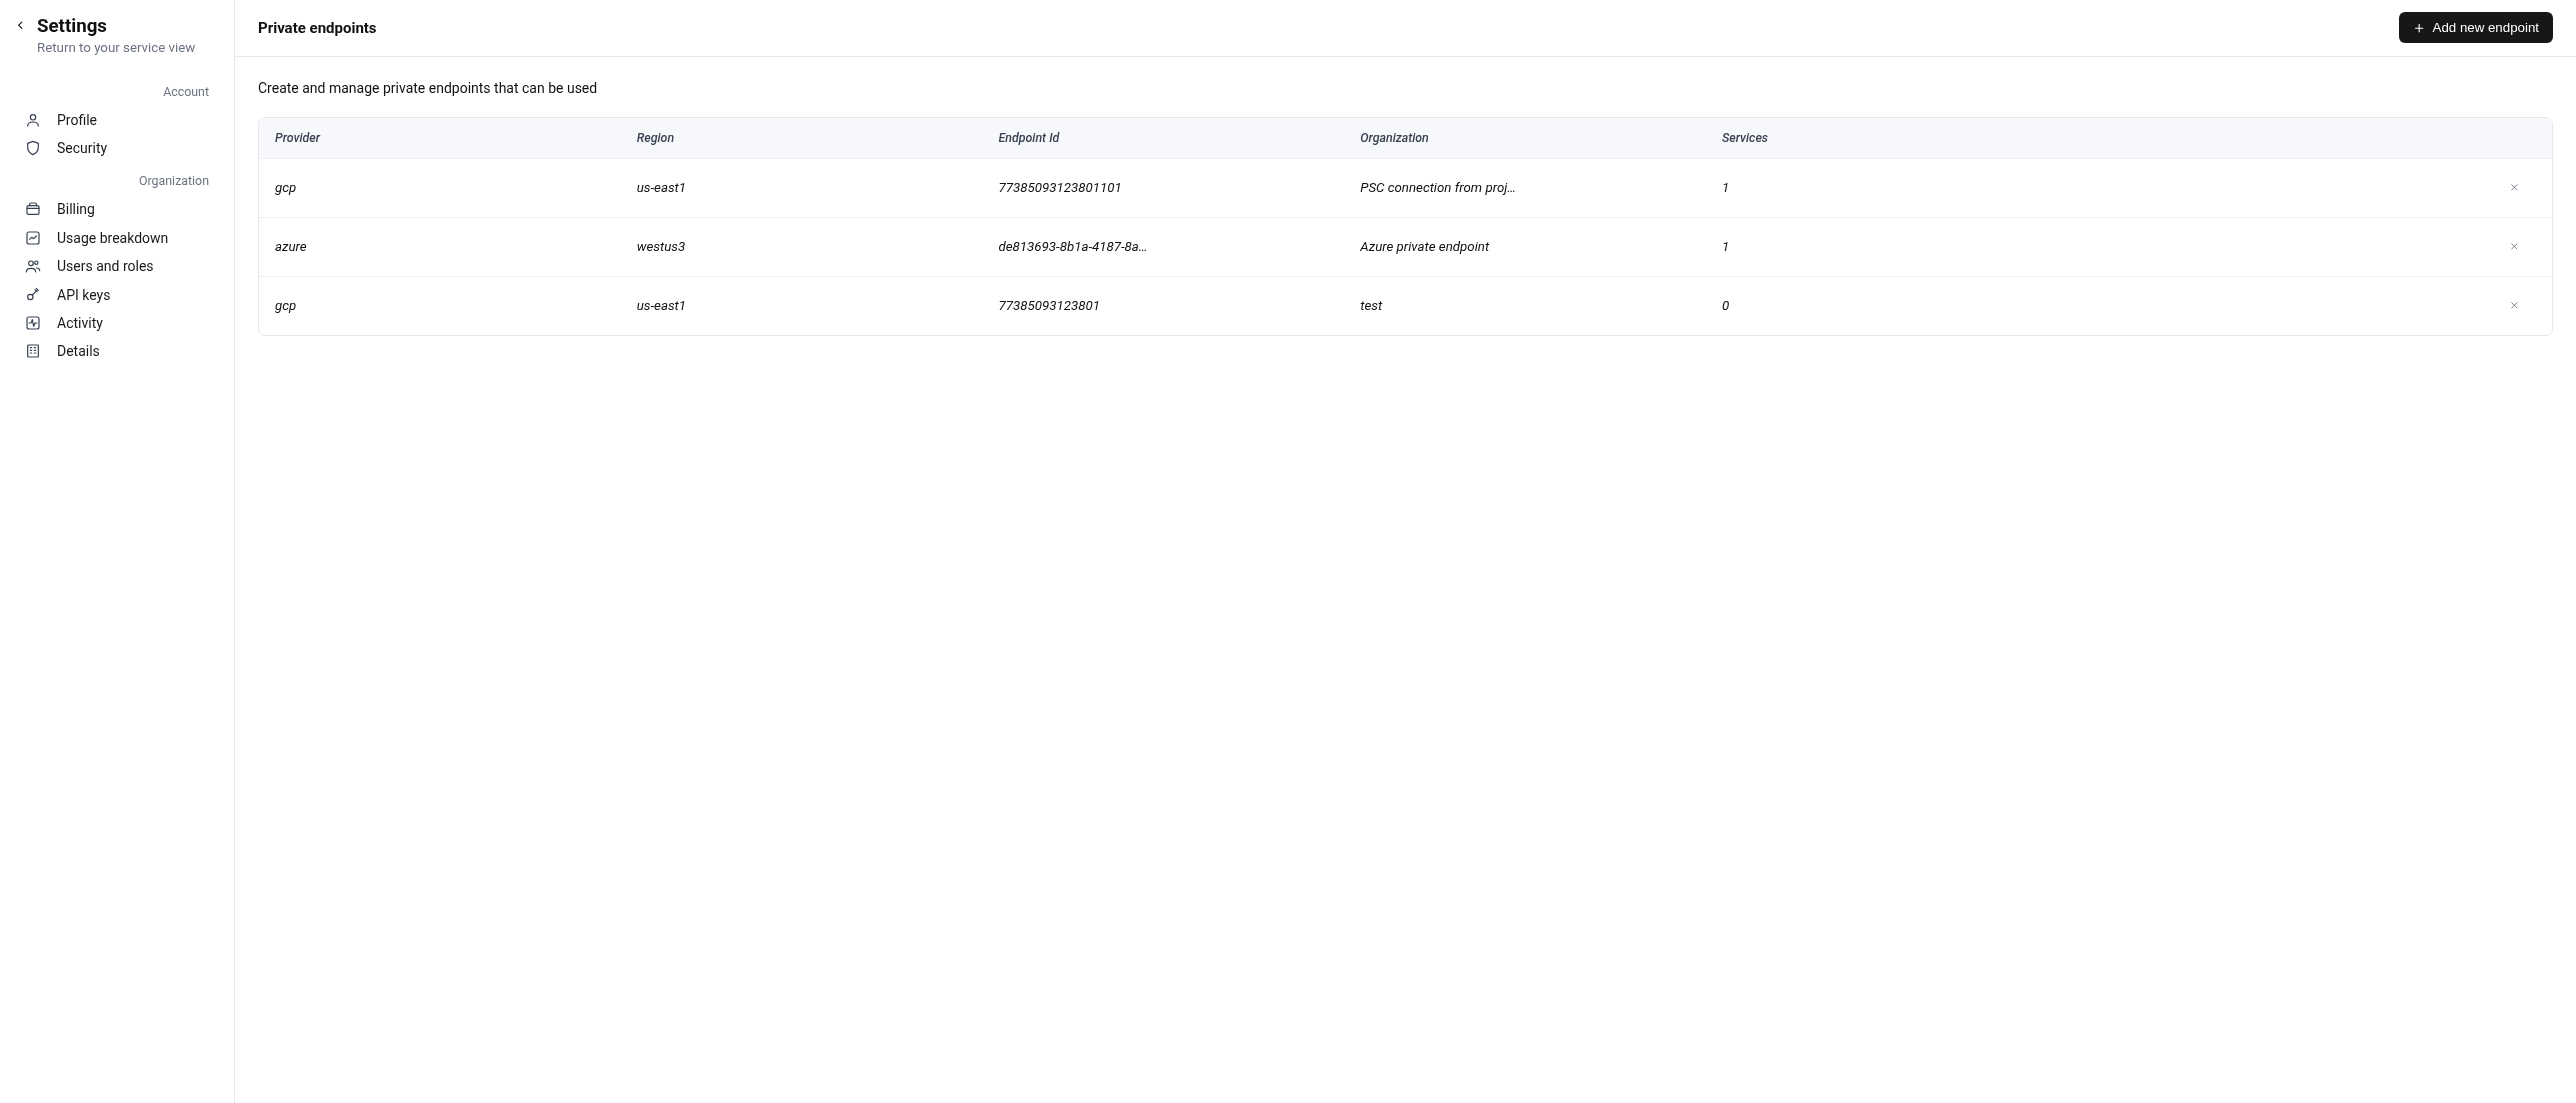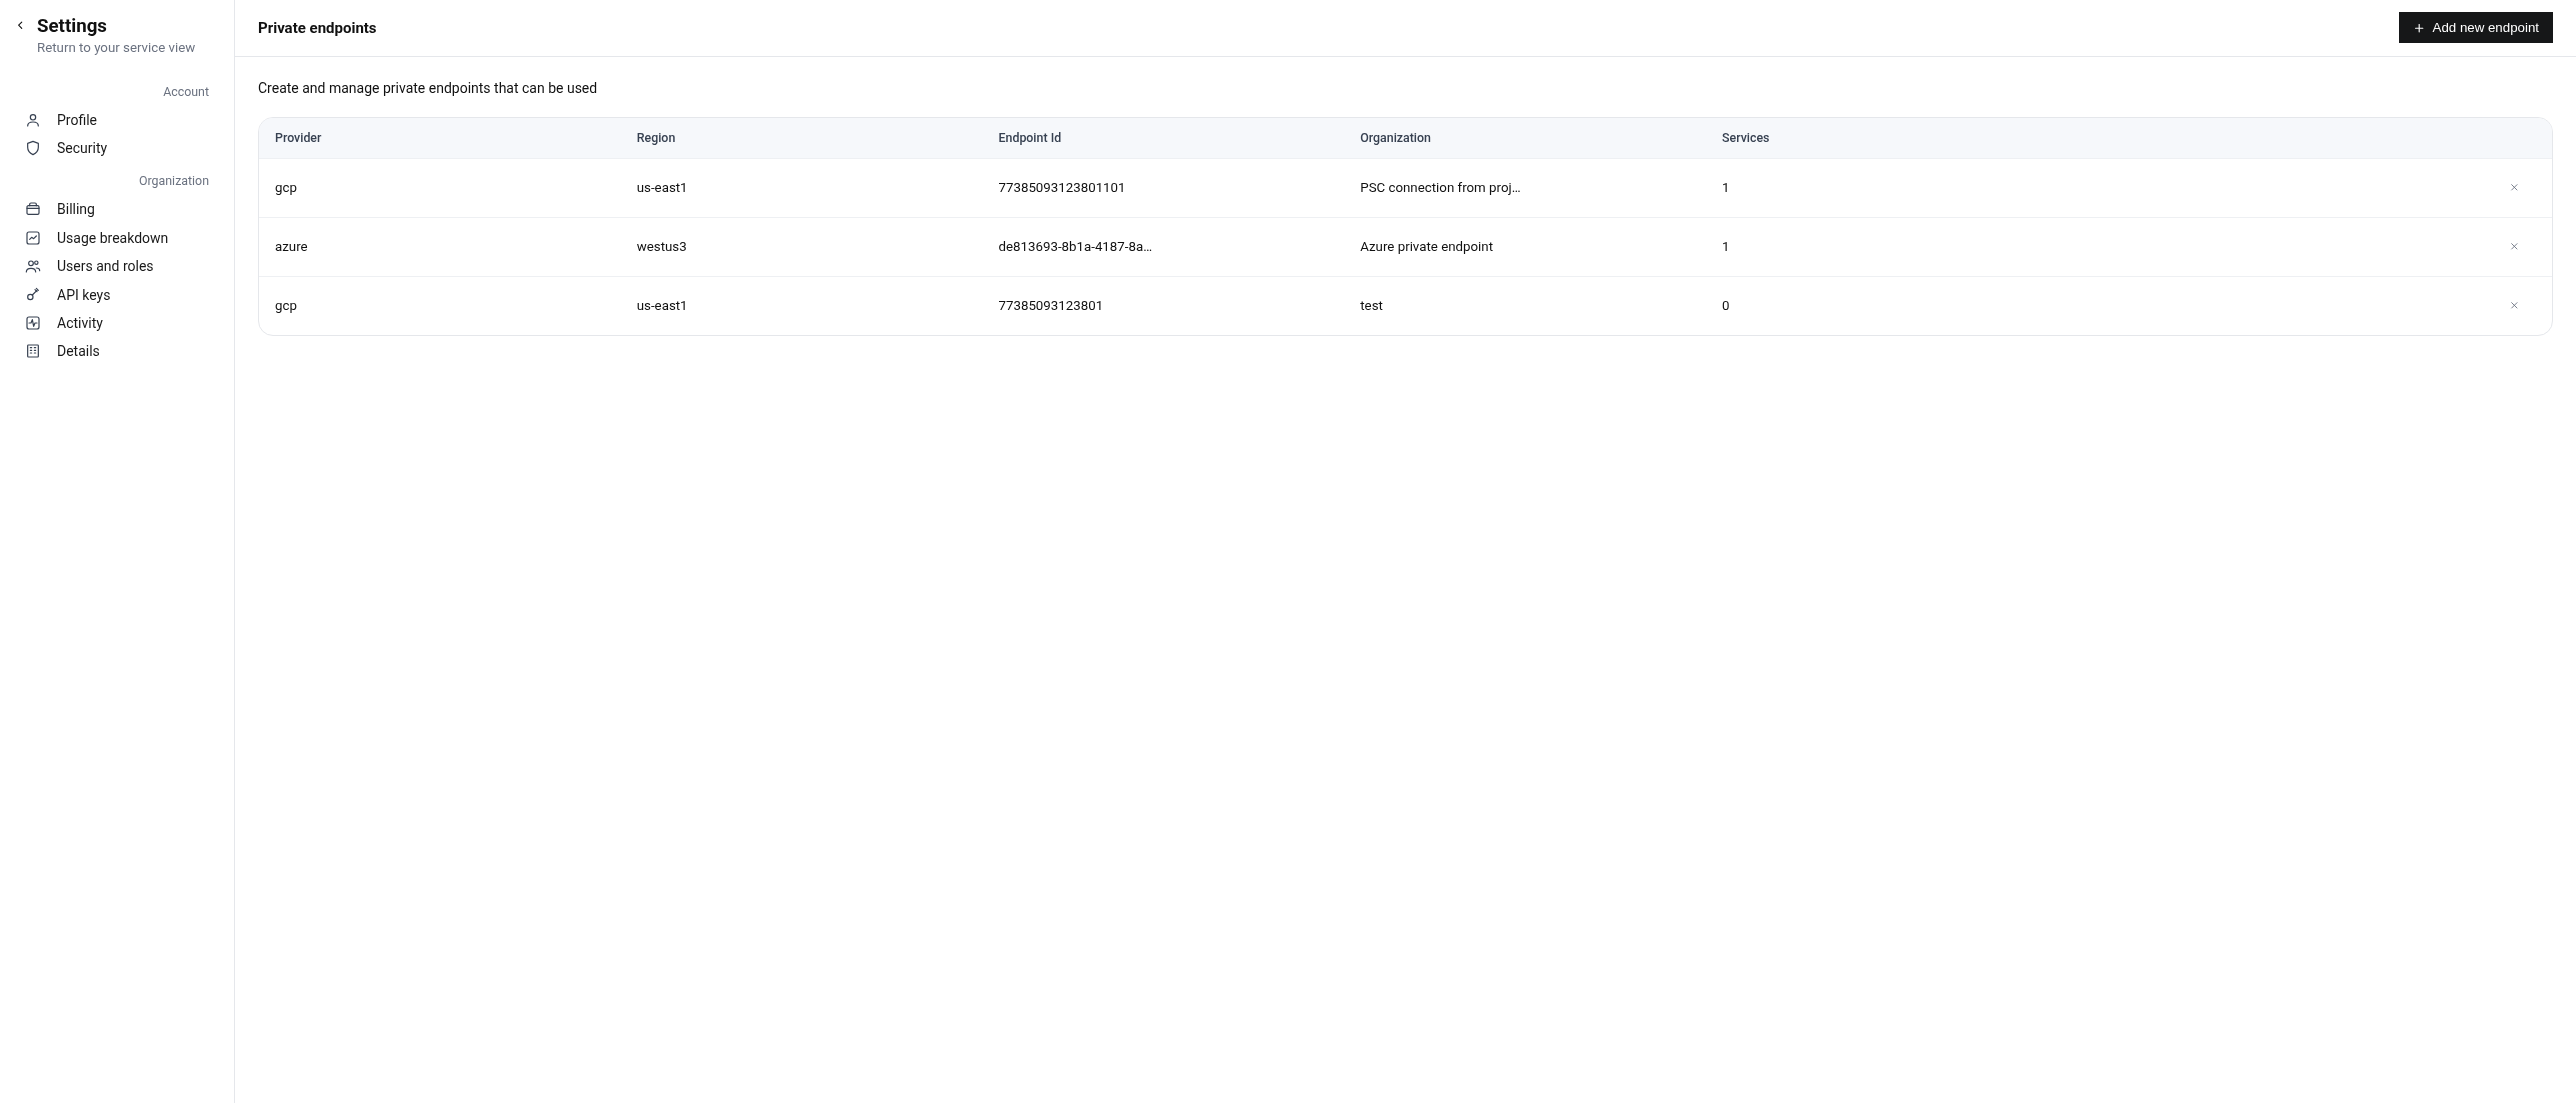--- a/index.html
+++ b/index.html
@@ -91,21 +91,21 @@
     }
     .page-title {
       font-size: 15px;
       font-weight: 700;
       color: #111;
     }
     .add-btn {
       background: #161718;
       color: #fff;
       border: none;
-      border-radius: 0;
+      border-radius: 6px;
       padding: 8px 14px;
       font-size: 13.3px;
       font-weight: 500;
       display: flex;
       align-items: center;
       gap: 7px;
       cursor: pointer;
     }
     .add-btn .plus {
       width: 12.4px;
@@ -117,22 +117,23 @@
     .content {
       padding: 23px;
     }
     .page-description {
       font-size: 14px;
       color: #111;
       margin-bottom: 21px;
     }
     .table-card {
       border: 0.9px solid #e5e7eb;
-      border-radius: 15px;
+      border-radius: 7px;
       overflow: hidden;
+      font-style: italic;
     }
     .thead {
       background: #f6f8fb;
       display: flex;
       padding: 12.4px 16px;
       color: #374151;
       font-size: 12.4px;
       font-weight: 500;
     }
     .trow {

